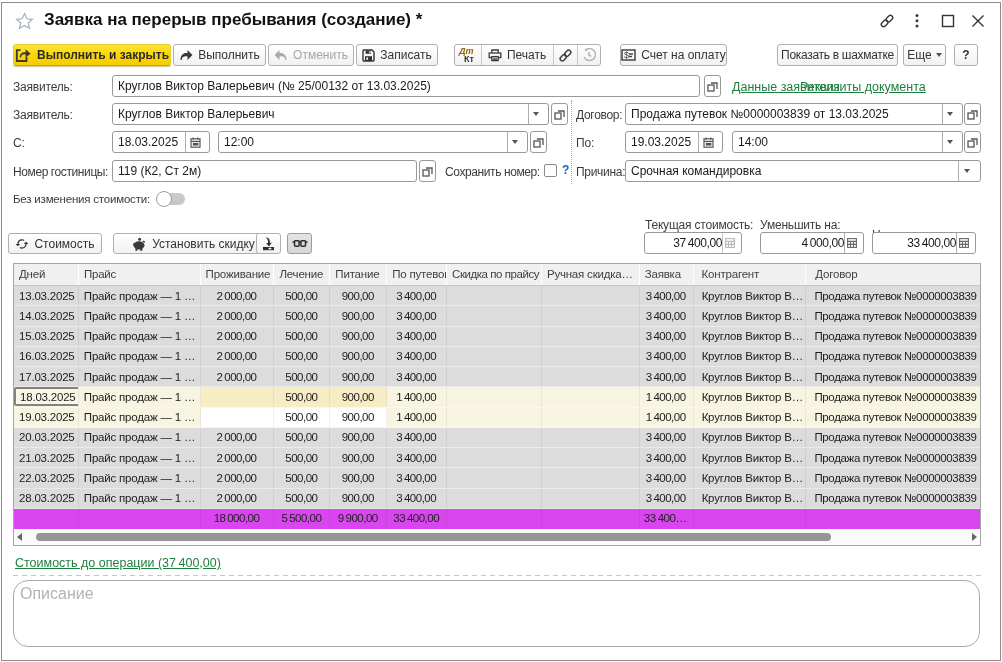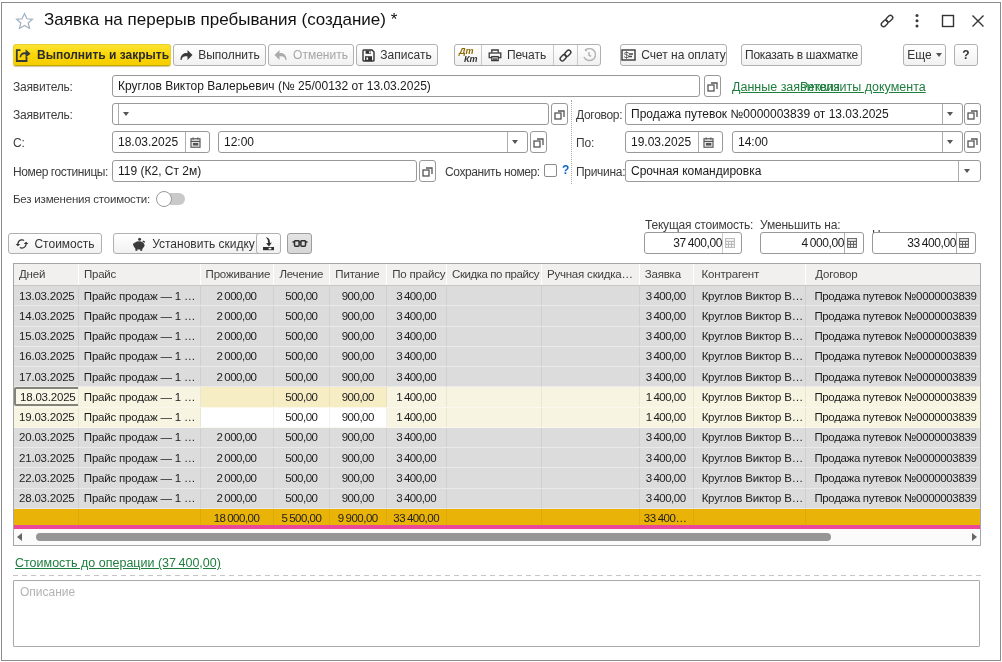--- a/index.html
+++ b/index.html
@@ -23,48 +23,48 @@
 
 #tbl{position:absolute;left:13px;top:263px;width:968px;height:283px;border:1px solid #a6a6a6;background:#fff}
 .th{display:flex;height:22px;background:#f1f0ee;border-bottom:1px solid #c6c6c6}
 .th .hc{font-size:11.5px;letter-spacing:-0.2px;color:#3f3f3f;padding:4px 0 0 5px;border-right:1px solid #fff;white-space:nowrap;overflow:hidden}
 .tr{display:flex;height:20.28px;background:#dcdcdc;border-bottom:1px solid #eaeaea}
 .tr.hl{background:#f7f4e1;border-bottom:1px solid #faf8ec}
 .td{font-size:11.5px;letter-spacing:-0.2px;color:#1c1c1c;padding:3.5px 0 0 5px;white-space:nowrap;overflow:hidden;border-right:1px solid rgba(0,0,0,.055)}
 .td.tr2{text-align:center;padding-right:6px;letter-spacing:-0.5px}
 .td.y18{background:#f6edc4}
 .td.w19{background:#fff}
-.totr{display:flex;height:20.7px;background:#eab308;border-bottom:5px solid #ec4899}
+.totr{display:flex;height:20.7px;background:#d946ef;border-bottom:1px solid #ec4899}
 .totr .td{color:#222}
 .focuscell{display:inline-block;margin:-3.5px 0 0 -5px;padding:1.5px 2px 1px 4px;border:2px solid #83837a;border-radius:2px;background:#f9f7e8;letter-spacing:-0.2px}
 
 #hscroll{position:absolute;left:0;right:0;bottom:0;height:16px;background:#fbfbfb}
 #hthumb{position:absolute;left:22px;top:4px;width:795px;height:8px;background:#969696;border-radius:4px}
 .sarrow{position:absolute;top:4px;width:0;height:0;border-top:4px solid transparent;border-bottom:4px solid transparent}
 
 .dotline{position:absolute;border-left:1px dotted #a8a8a8}
 .dashline{position:absolute;height:1px;background:repeating-linear-gradient(90deg,#c6c6c6 0 5px,transparent 5px 9px)}
-#desc{position:absolute;left:13px;top:580px;width:967px;height:67px;border:1px solid #a9a9a9;border-radius:1px;background:#fff;font-size:12px;color:#b3b3b3;padding:4px 6px}
+#desc{position:absolute;left:13px;top:580px;width:967px;height:67px;border:1px solid #a9a9a9;border-radius:15px;background:#fff;font-size:16px;color:#b3b3b3;padding:4px 6px}
 .cb{position:absolute;width:13px;height:13px;border:1px solid #8a8a8a;border-radius:2px;background:#fff}
 .qm{position:absolute;color:#0a66c2;font-size:12px;font-weight:bold}
 .togtrack{position:absolute;width:20px;height:12px;background:#c9c9c9;border-radius:6px}
 .togknob{position:absolute;width:16px;height:16px;background:#fff;border:1px solid #9b9b9b;border-radius:50%}
 
 .c0{width:65px}.c1{width:122px}.c2{width:74px}.c3{width:56px}.c4{width:57px}
 .c5{width:60px}.c6{width:95px}.c7{width:98px}.c8{width:54px}.c9{width:113px;padding-left:8px}
 .c10{width:174px;padding-left:8px;letter-spacing:-0.35px;border-right:none!important}
 </style></head>
 <body>
 <div id="win">
 <div id="frame"></div>
 
 <svg class="abs" style="left:15px;top:12px" width="19" height="18" viewBox="0 0 19 18">
  <path d="M9.5 1.6 L11.9 6.8 L17.4 7.3 L13.2 11 L14.5 16.4 L9.5 13.5 L4.5 16.4 L5.8 11 L1.6 7.3 L7.1 6.8 Z" fill="none" stroke="#9fb0c0" stroke-width="1.2"></path>
 </svg>
-<div class="abs" style="left:44px;top:10px;font-size:17px;font-weight:normal;color:#111;white-space:nowrap">Заявка на перерыв пребывания (создание) *</div>
+<div class="abs" style="left:44px;top:10px;font-size:17px;font-weight:bold;color:#111;white-space:nowrap">Заявка на перерыв пребывания (создание) *</div>
 <svg class="abs" style="left:879px;top:13px" width="16" height="16" viewBox="0 0 16 16" fill="none" stroke="#3a3a3a" stroke-width="1.4">
  <g transform="rotate(-45 8 8)">
         <rect x="0.9" y="5.7" width="7.4" height="4.6" rx="2.3"></rect>
         <rect x="7.7" y="5.7" width="7.4" height="4.6" rx="2.3"></rect>
       </g>
 </svg>
 <svg class="abs" style="left:913px;top:13px" width="8" height="16" viewBox="0 0 8 16" fill="#3a3a3a">
  <circle cx="4" cy="2.6" r="1.5"></circle>
       <circle cx="4" cy="7.8" r="1.5"></circle>
       <circle cx="4" cy="13" r="1.5"></circle>
@@ -101,21 +101,21 @@
         <rect x="3.6" y="1.6" width="5.4" height="3.2" fill="#333"></rect>
         <rect x="7.2" y="2.2" width="1.4" height="2" fill="#fff"></rect>
         <rect x="3" y="7.2" width="7" height="4.8" fill="#333"></rect>
         <rect x="4.4" y="8.5" width="1.7" height="2.2" fill="#fff"></rect>
       </svg>
  <span>Записать</span>
 </div>
 <div class="grp" style="left:454px;width:147px">
  <div class="gc" style="width:26px;position:relative">
    <span style="position:absolute;left:4px;top:1px;font-size:9px;font-style:italic;color:#8f6a02;font-weight:bold">Дт</span>
-   <span style="position:absolute;left:9px;top:9px;font-size:9px;font-style:italic;color:#333;font-weight:bold">Кт</span>
+   <span style="position:absolute;left:9px;top:9px;font-size:9px;color:#333;font-weight:bold">Кт</span>
  </div>
  <div class="sep"></div>
  <div class="gc" style="width:72px">
   <svg width="14" height="13" viewBox="0 0 14 13">
           <path d="M3.8 3.8 V1 h6.4 v2.8" fill="none" stroke="#3a3a3a" stroke-width="1.3"></path>
           <rect x="1.2" y="4" width="11.6" height="4.6" fill="none" stroke="#3a3a3a" stroke-width="1.3"></rect>
           <rect x="3.8" y="7.6" width="6.4" height="4" fill="#fff" stroke="#3a3a3a" stroke-width="1.3"></rect>
           <path d="M4.8 9.2 h4.4 M4.8 10.6 h4.4" stroke="#3a3a3a" stroke-width="0.9"></path>
         </svg>
   <span>Печать</span>
@@ -139,21 +139,21 @@
  </div>
 </div>
 <div class="tb" style="left:620px;width:107px">
  <svg width="15" height="12" viewBox="0 0 15 12">
         <rect x="1" y="1" width="13" height="10" fill="none" stroke="#444" stroke-width="1.5"></rect>
         <text x="3" y="9" font-size="9" fill="#444" font-family="Liberation Sans">$</text>
         <path d="M8 5 h4 M8 7.5 h3" stroke="#444" stroke-width="1.3"></path>
       </svg>
  <span>Счет на оплату</span>
 </div>
-<div class="tb" style="left:741px;width:121px;letter-spacing:-0.3px">
+<div class="tb" style="left:777px;width:121px;letter-spacing:-0.3px">
       <span>Показать в шахматке</span>
     </div>
 <div class="tb" style="left:903px;width:43px">
       <span>Еще</span>
       <span class="caret" style="margin-left:-1px"></span>
     </div>
 <div class="tb" style="left:954px;width:24px">
       <span style="font-weight:bold">?</span>
     </div>
 
@@ -165,20 +165,21 @@
  <svg width="11" height="11" viewBox="0 0 11 11" fill="none" stroke="#555" stroke-width="1.3">
         <rect x="1" y="4" width="6" height="6"></rect>
         <path d="M4 2 h6 v6"></path>
       </svg>
 </div>
 <div class="glink" style="left:732px;top:80px">Данные заявителя</div>
 <div class="glink" style="left:800px;top:80px">Реквизиты документа</div>
 
 <div class="lbl" style="left:13px;top:108px">Заявитель:</div>
 <div class="inp" style="left:112px;top:103px;width:437px">
+      <span class="tx">Круглов Виктор Валерьевич</span>
       <span class="sect dd">
         <span class="caret"></span>
       </span>
     </div>
 <div class="obtn" style="left:551px;top:103px">
  <svg width="11" height="11" viewBox="0 0 11 11" fill="none" stroke="#555" stroke-width="1.3">
         <rect x="1" y="4" width="6" height="6"></rect>
         <path d="M4 2 h6 v6"></path>
       </svg>
 </div>
@@ -336,21 +337,21 @@
       </svg>
 </div>
 
 <div id="tbl">
  <div class="th">
   <div class="hc" style="width:65px">Дней</div>
   <div class="hc" style="width:122px">Прайс</div>
   <div class="hc" style="width:74px">Проживание</div>
   <div class="hc" style="width:56px">Лечение</div>
   <div class="hc" style="width:57px">Питание</div>
-  <div class="hc" style="width:60px">По прайсу</div>
+  <div class="hc" style="width:60px">По путевок</div>
   <div class="hc" style="width:95px;letter-spacing:-0.45px">Скидка по прайсу</div>
   <div class="hc" style="width:98px">Ручная скидка…</div>
   <div class="hc" style="width:54px">Заявка</div>
   <div class="hc" style="width:113px;padding-left:8px">Контрагент</div>
   <div class="hc" style="width:174px;padding-left:9px;border-right:none">Договор</div>
  </div>
 <div class="tr">
         <div class="td c0">13.03.2025</div>
         <div class="td c1 tl">Прайс продаж — 1 …</div>
         <div class="td c2 tr2">2 000,00</div>

